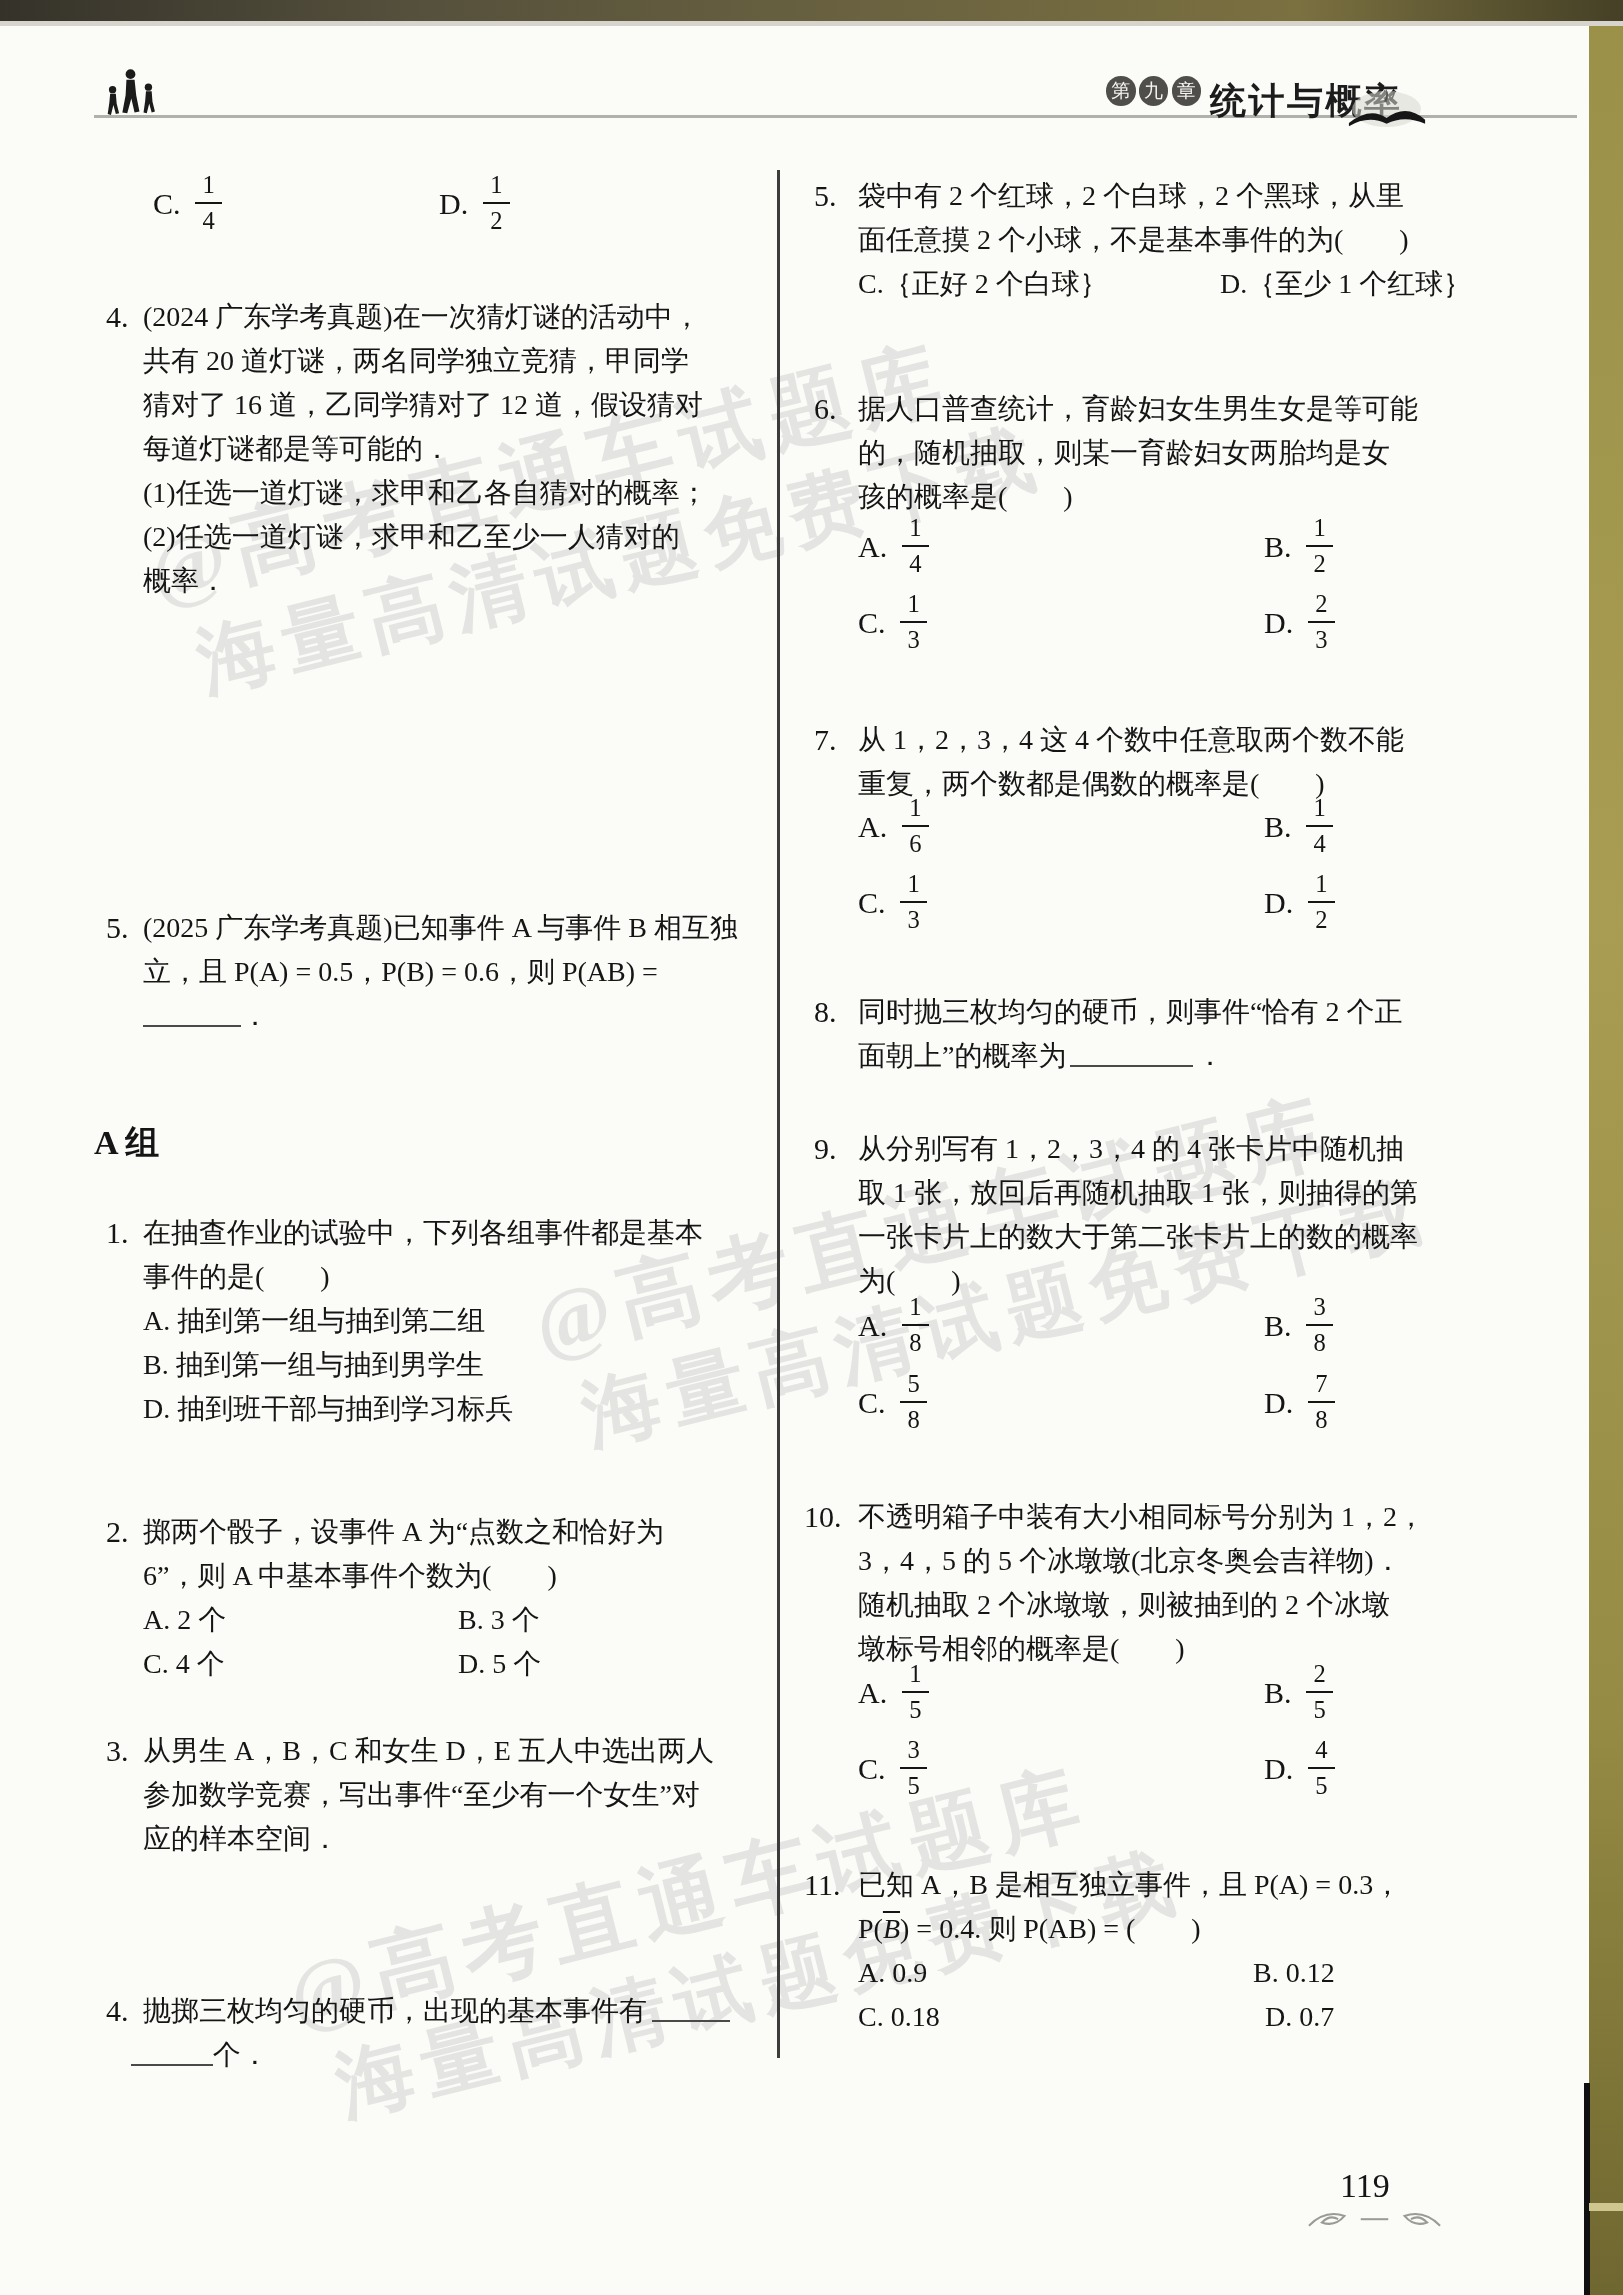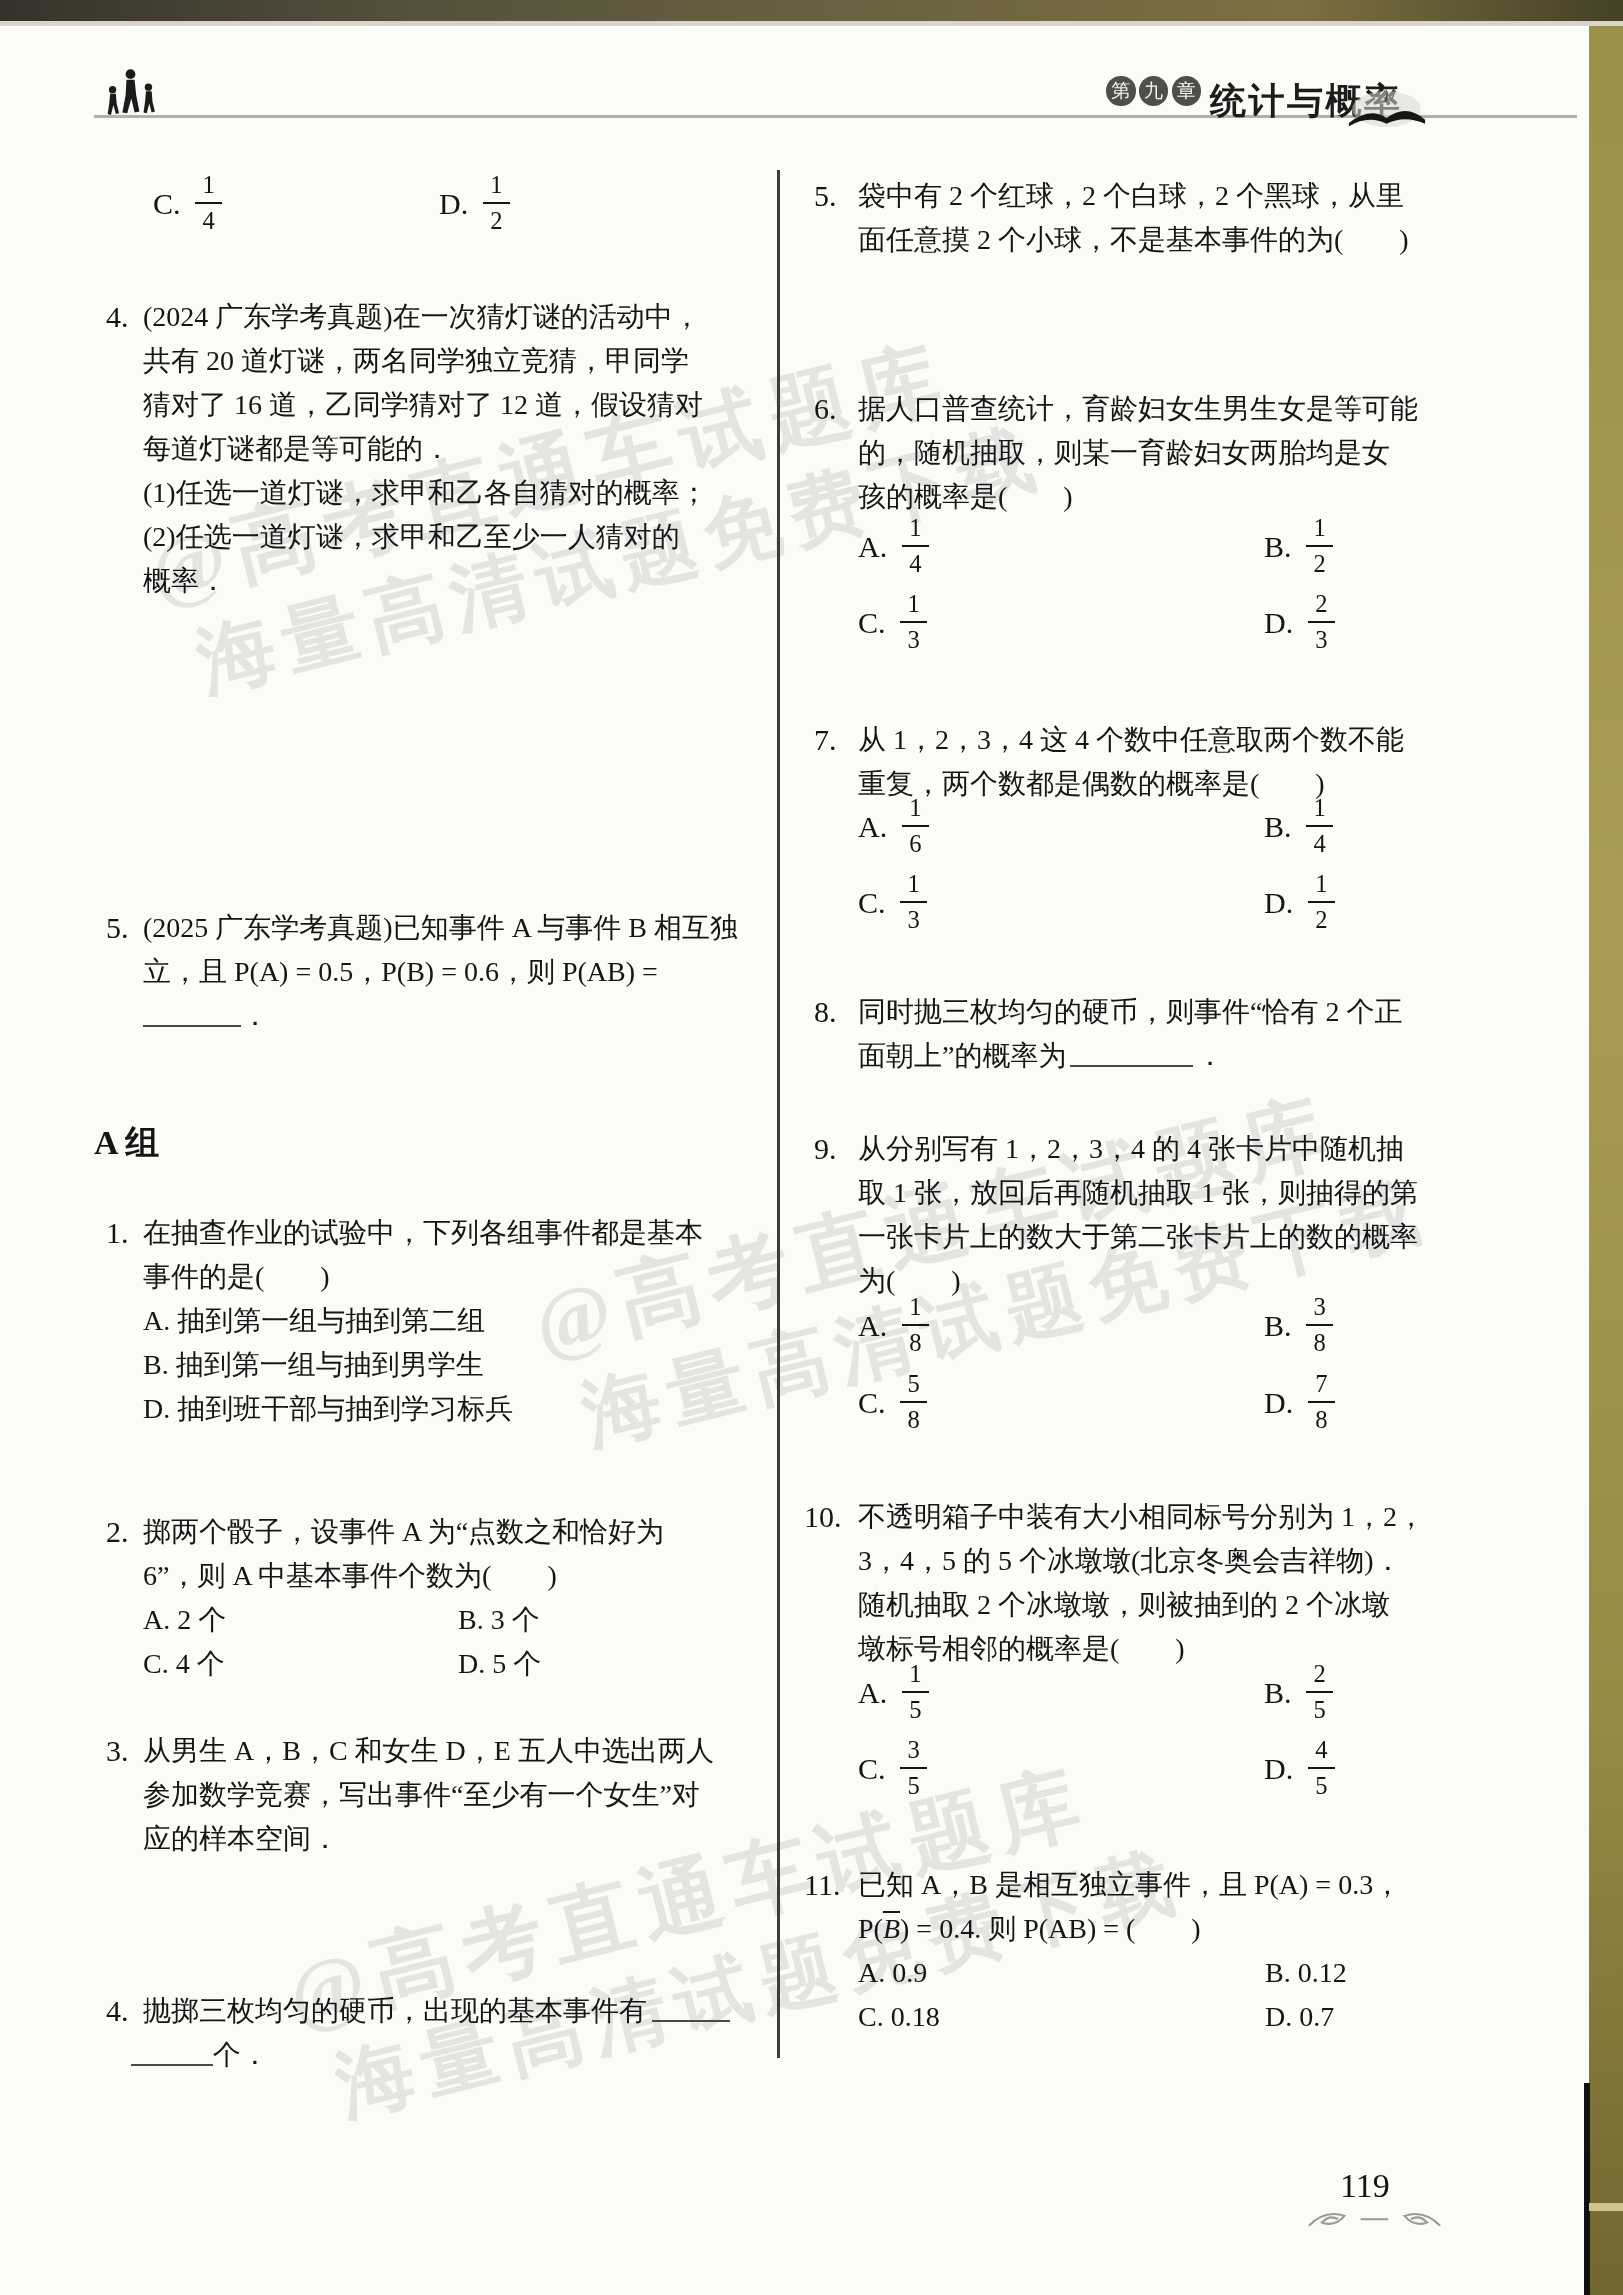--- a/index.html
+++ b/index.html
@@ -170,20 +170,24 @@
     </div>
     <div style="margin-left:-12.3px;">
       <span class="blank" style="width:82px;"></span><span>个．</span>
     </div>
   </div>
 
   <span class="pnum" style="left:814px; top:174px;">5.</span>
   <div class="blk" style="left:858px; top:174px;">
     <div>袋中有 2 个红球，2 个白球，2 个黑球，从里</div>
     <div>面任意摸 2 个小球，不是基本事件的为(　　)</div>
+    <div>
+      <span>C.｛正好 2 个白球｝</span>
+      <span class="c2" style="left:362px;">D.｛至少 1 个红球｝</span>
+    </div>
   </div>
 
   <span class="pnum" style="left:814px; top:387px;">6.</span>
   <div class="blk" style="left:858px; top:387px;">
     <div>据人口普查统计，育龄妇女生男生女是等可能</div>
     <div>的，随机抽取，则某一育龄妇女两胎均是女</div>
     <div>孩的概率是(　　)</div>
   </div>
   <div class="fcell" style="left:858px; top:516px;">
     <span class="lab">A.</span>
@@ -329,21 +333,21 @@
   </div>
 
   <span class="pnum" style="left:804px; top:1863px;">11.</span>
   <div class="blk" style="left:858px; top:1863px;">
     <div>已知 A，B 是相互独立事件，且 P(A) = 0.3，</div>
     <div>
       <span>P(</span><span class="bbar">B</span><span>) = 0.4. 则 P(AB) = (　　)</span>
     </div>
     <div>
       <span>A. 0.9</span>
-      <span class="c2" style="left:407px;">B. 0.12</span>
+      <span class="c2" style="left:395px;">B. 0.12</span>
     </div>
     <div>
       <span>C. 0.18</span>
       <span class="c2" style="left:407px;">D. 0.7</span>
     </div>
   </div>
 
   <div class="pageno">119</div>
   <div class="abs" style="left:1297px; top:2203px; z-index:2;">
     <svg width="155" height="34" viewBox="0 0 190 42">

